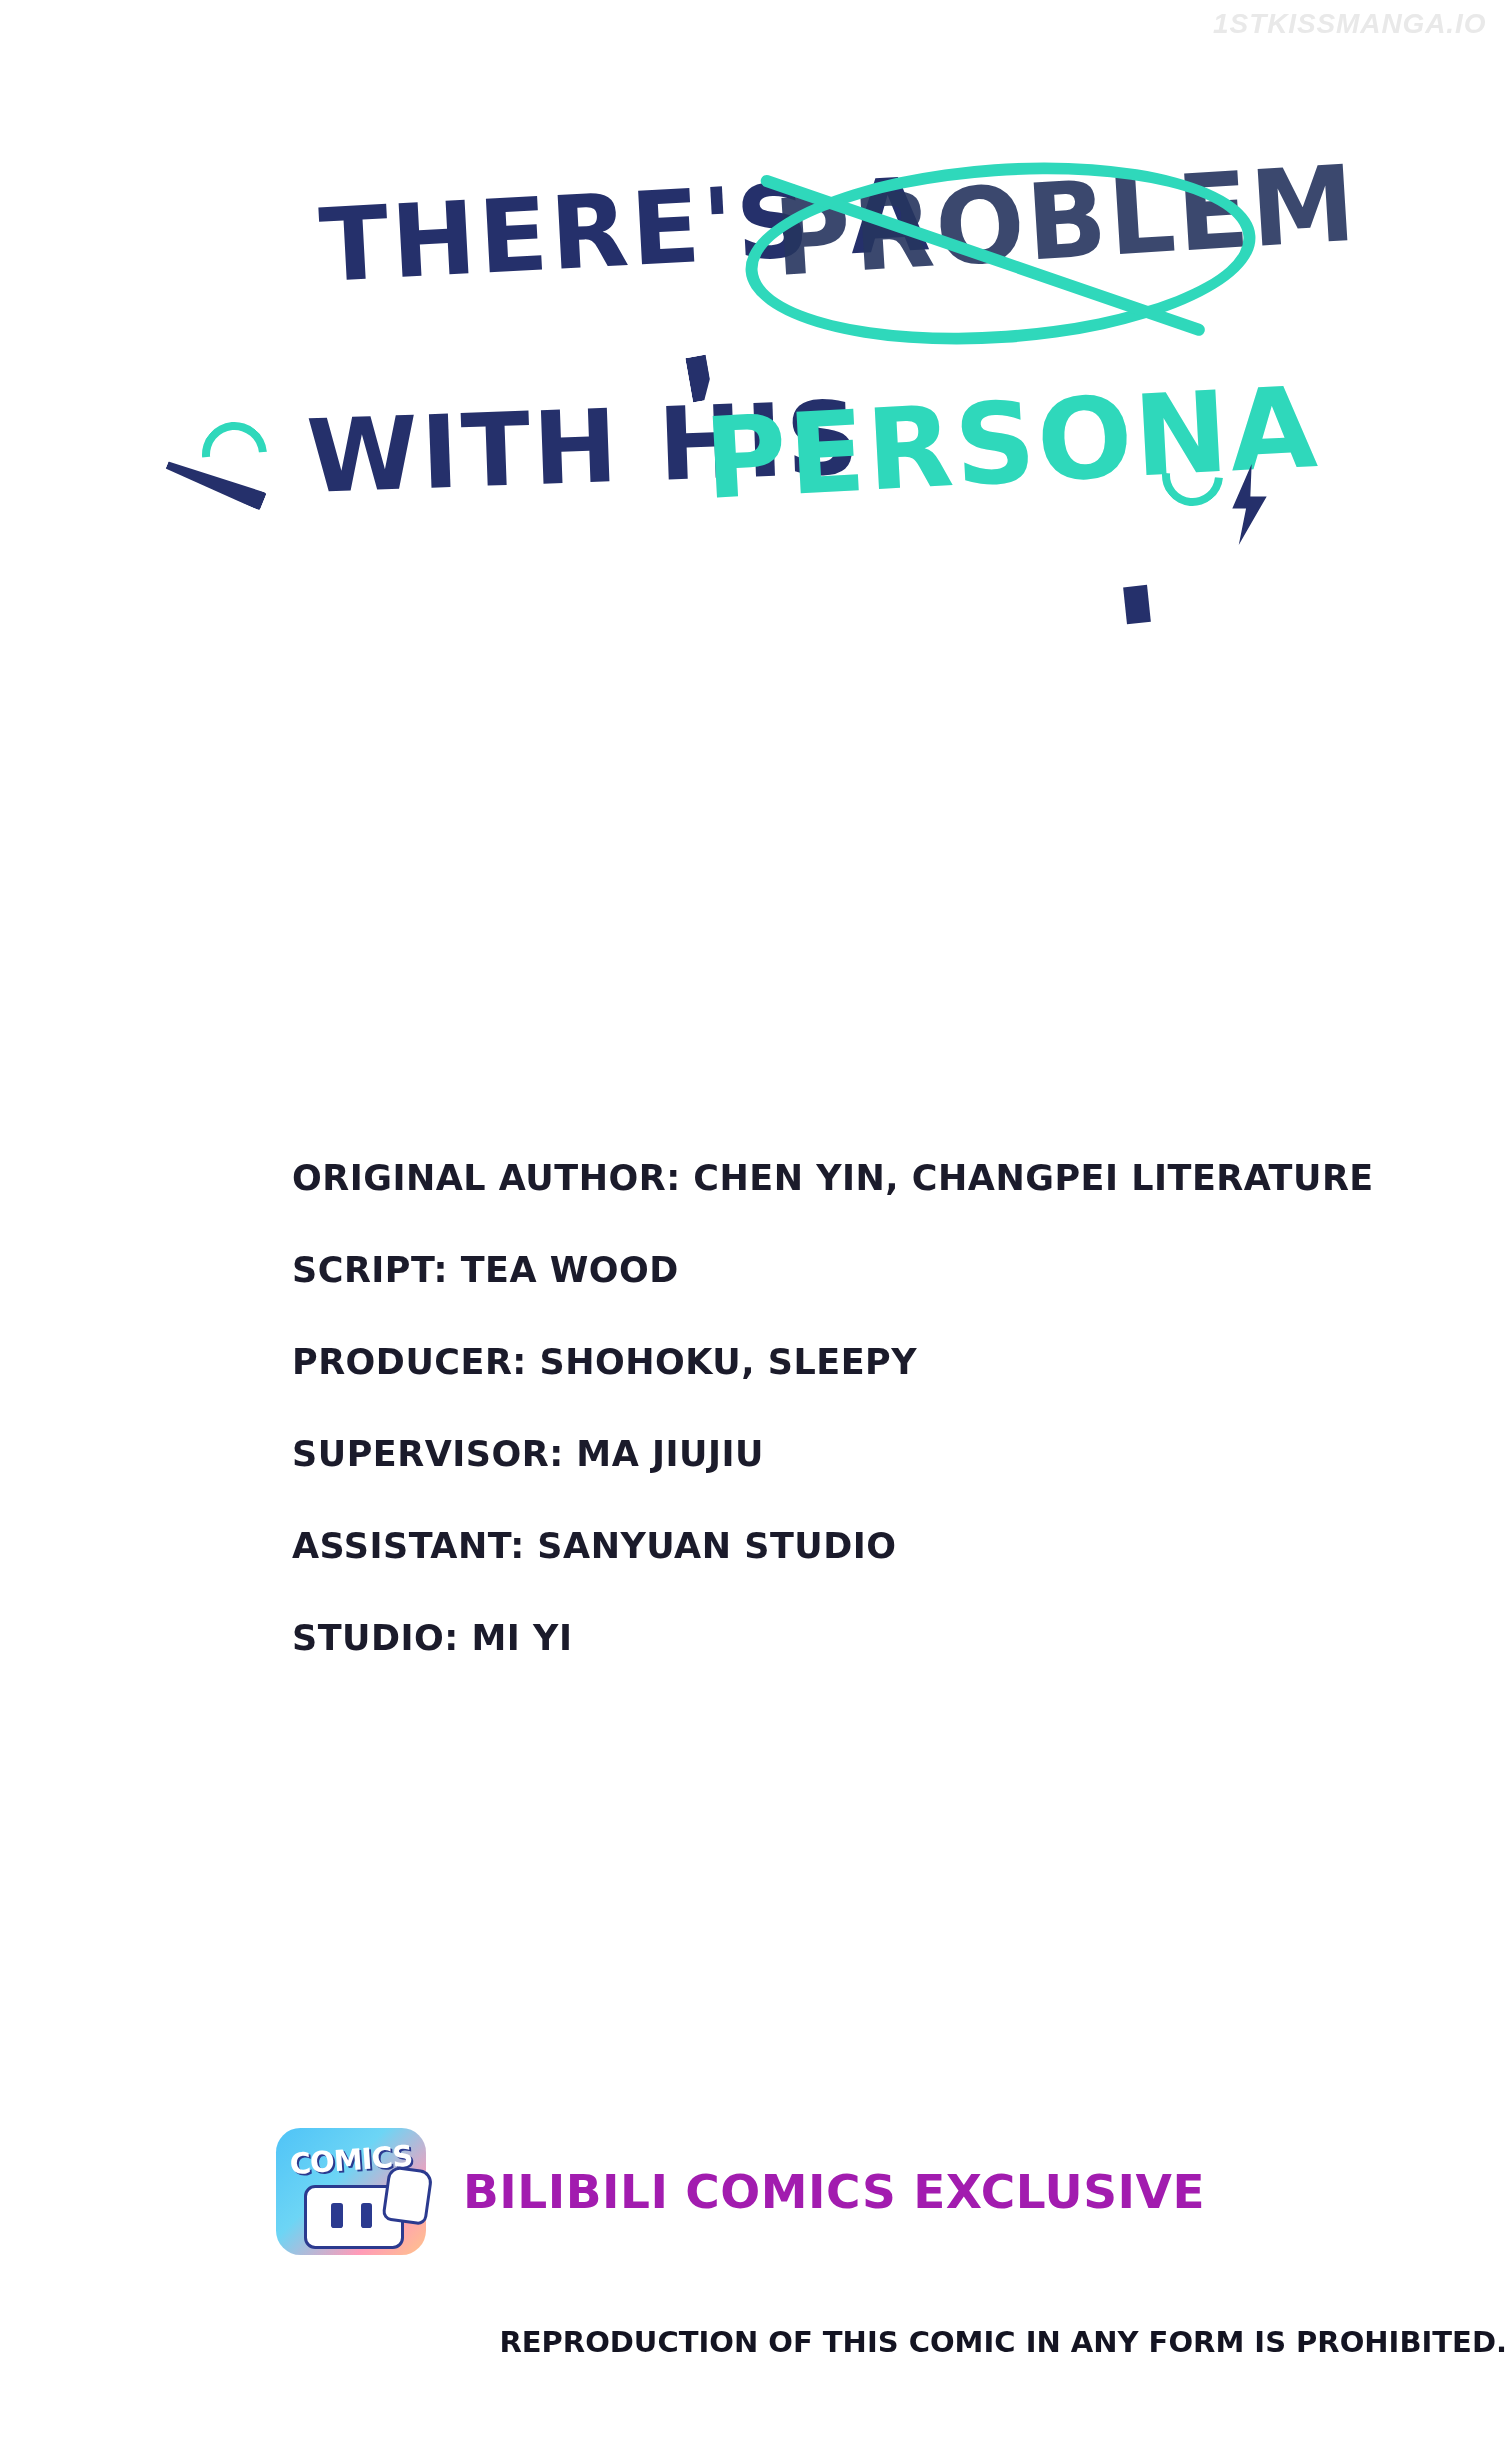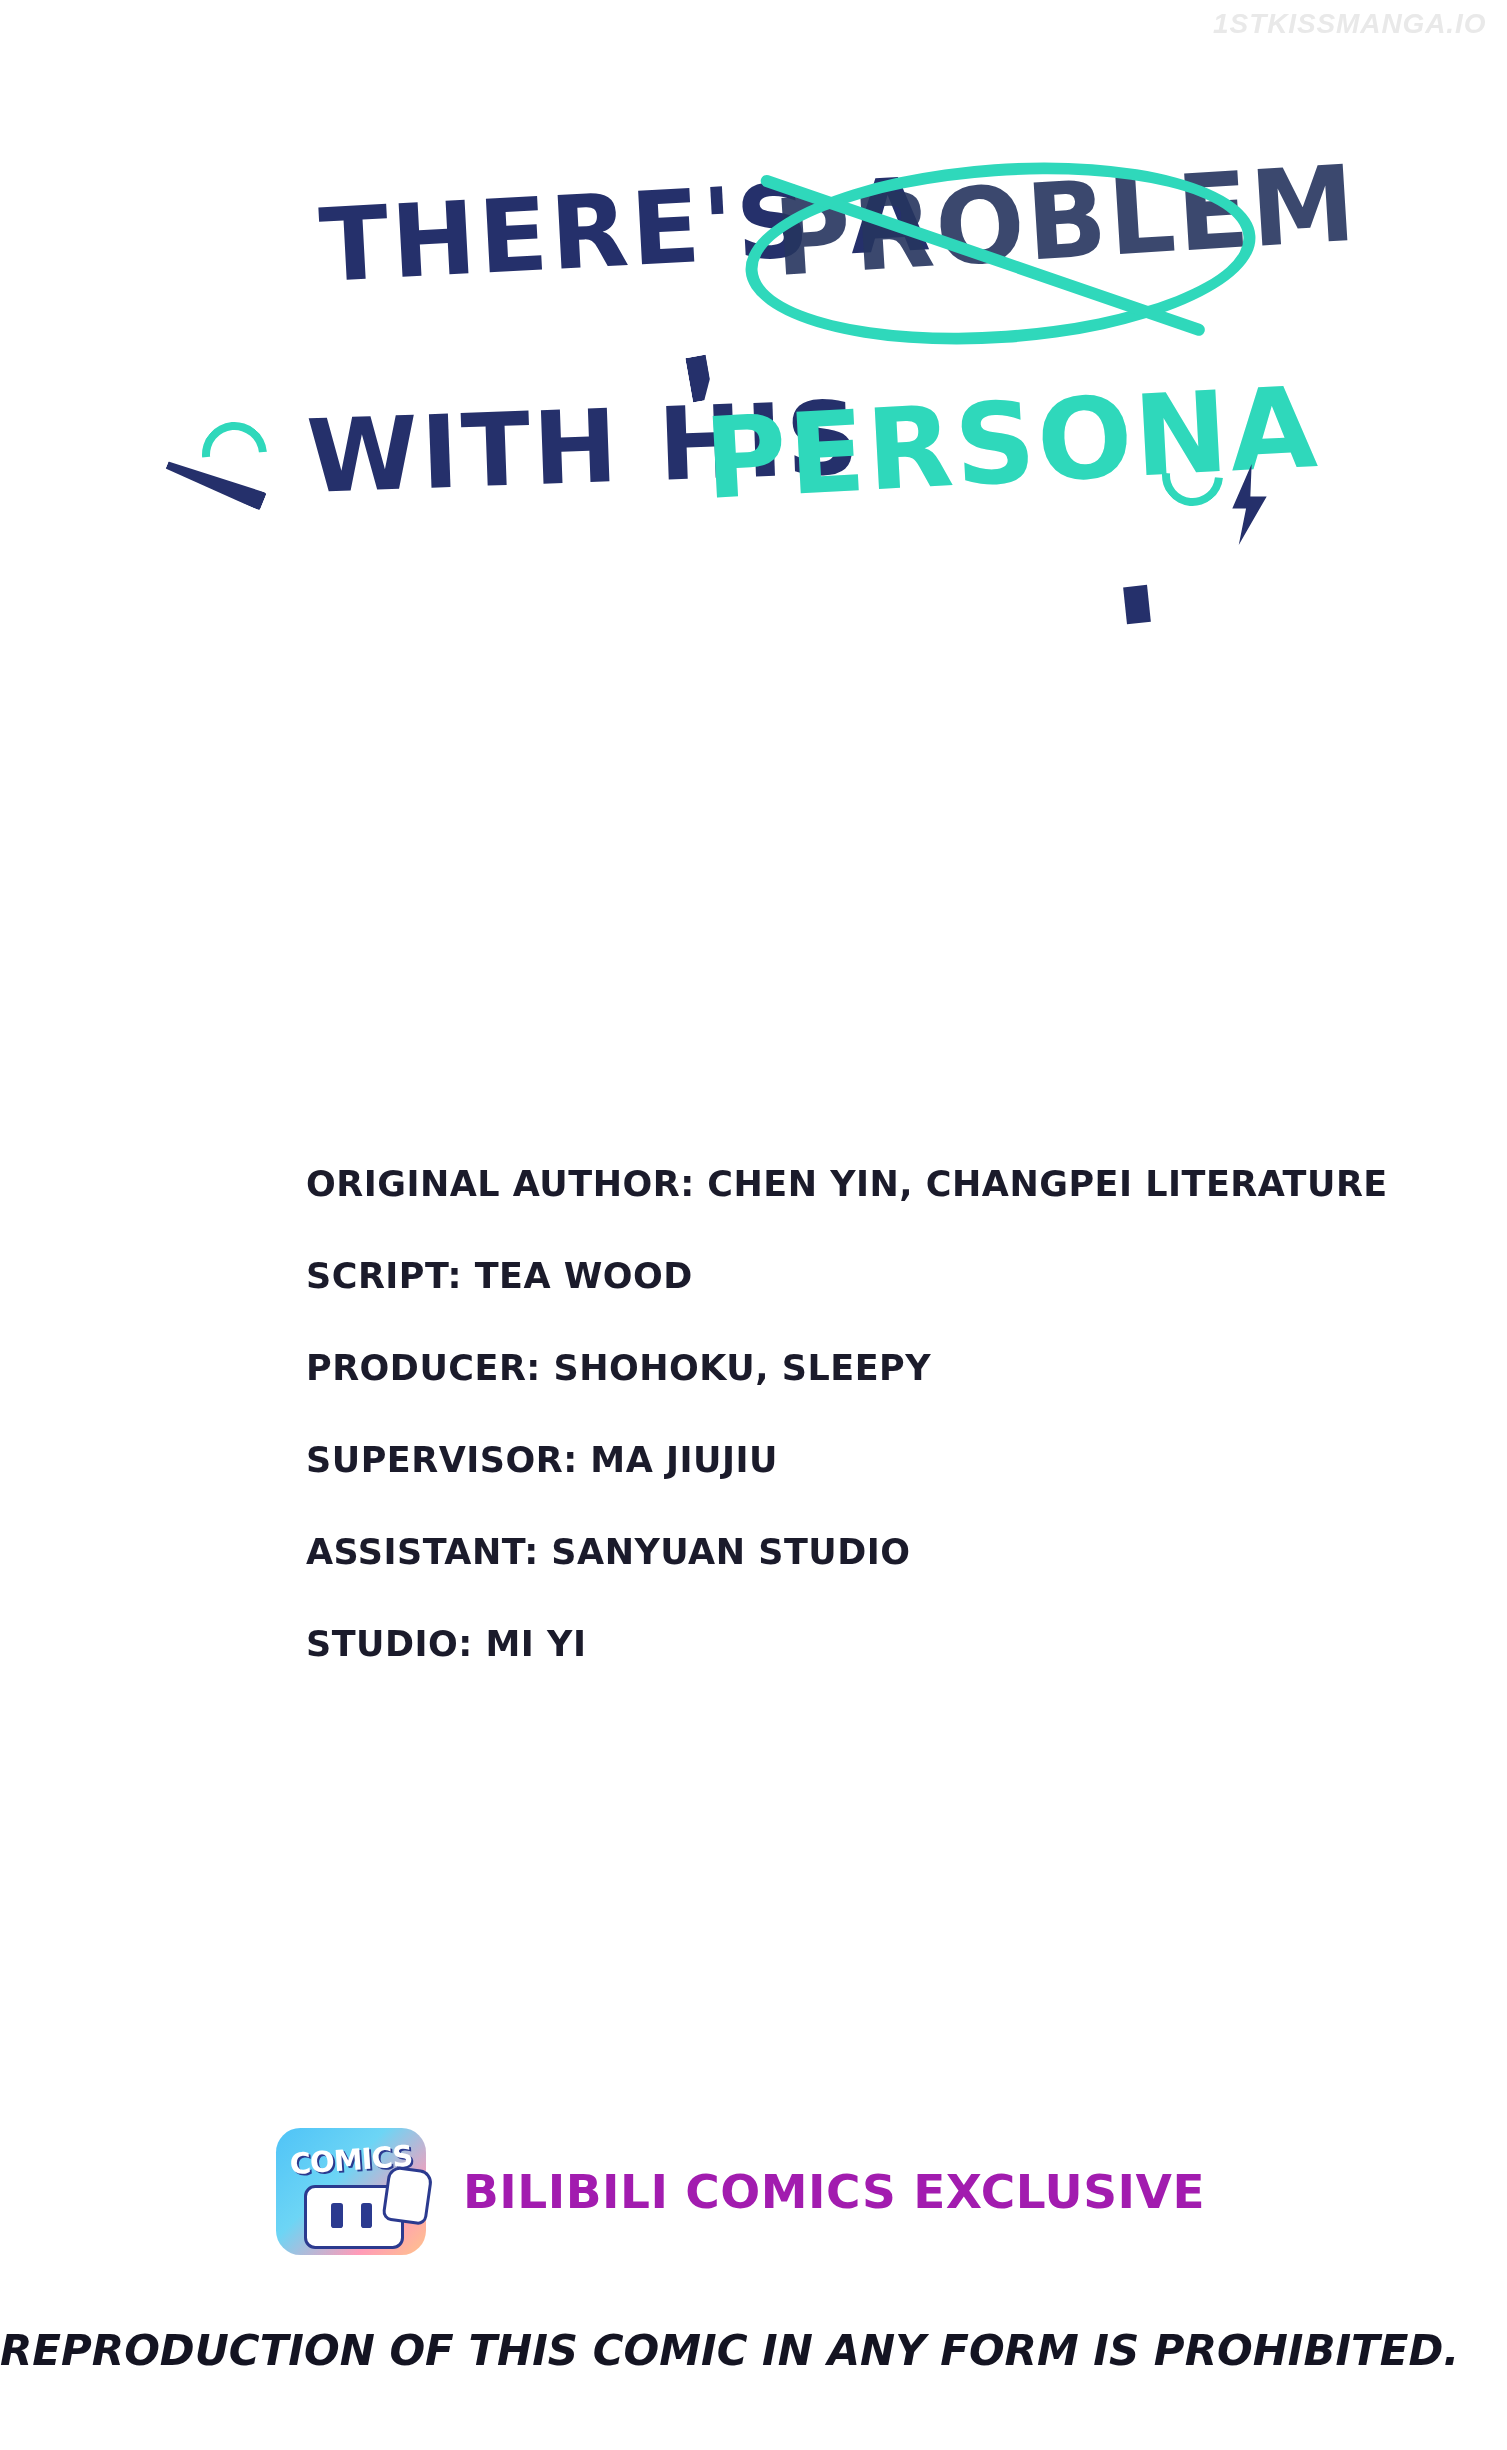--- a/index.html
+++ b/index.html
@@ -150,24 +150,23 @@
   .deco-tick-p {
     left: 1125px; top: 511px;
     width: 24.4px; height: 37px;
     background: #25306b;
     transform: rotate(-6deg);
   }
 
   
   .credits {
     position: absolute;
-    left: 306px;
+    left: 292px;
     top: 1158px;
     width: 1031px;
-    margin-top: 6px;
   }
   .credit-line {
     font-family: "DejaVu Sans", sans-serif;
     font-size: 35px;
     font-weight: bold;
     letter-spacing: 0.5px;
     color: #1b1b2b;
     margin: 0 0 52px 0;
     white-space: nowrap;
   }
@@ -244,27 +243,26 @@
     letter-spacing: 0.5px;
     color: #a21caf;
     white-space: nowrap;
   }
 
   .legal {
     position: absolute;
     left: 0;
     top: 2324px;
     width: 1507px;
-    text-align: left;
-    font-family: "DejaVu Sans", sans-serif;
-    font-size: 42px;
+    text-align: right;
+    font-family: "DejaVu Sans", sans-serif;
+    font-size: 29px;
     font-weight: bold;
     line-height: 1.28;
     color: #141422;
-    font-style: italic;
   }
 </style>
 </head>
 <body>
 
 <div class="watermark">1STKISSMANGA.IO</div>
 
 <div class="title-block">
   <div class="title-line t-theres">THERE'S A</div>
   <div class="title-line t-problem">PROBLEM</div>

